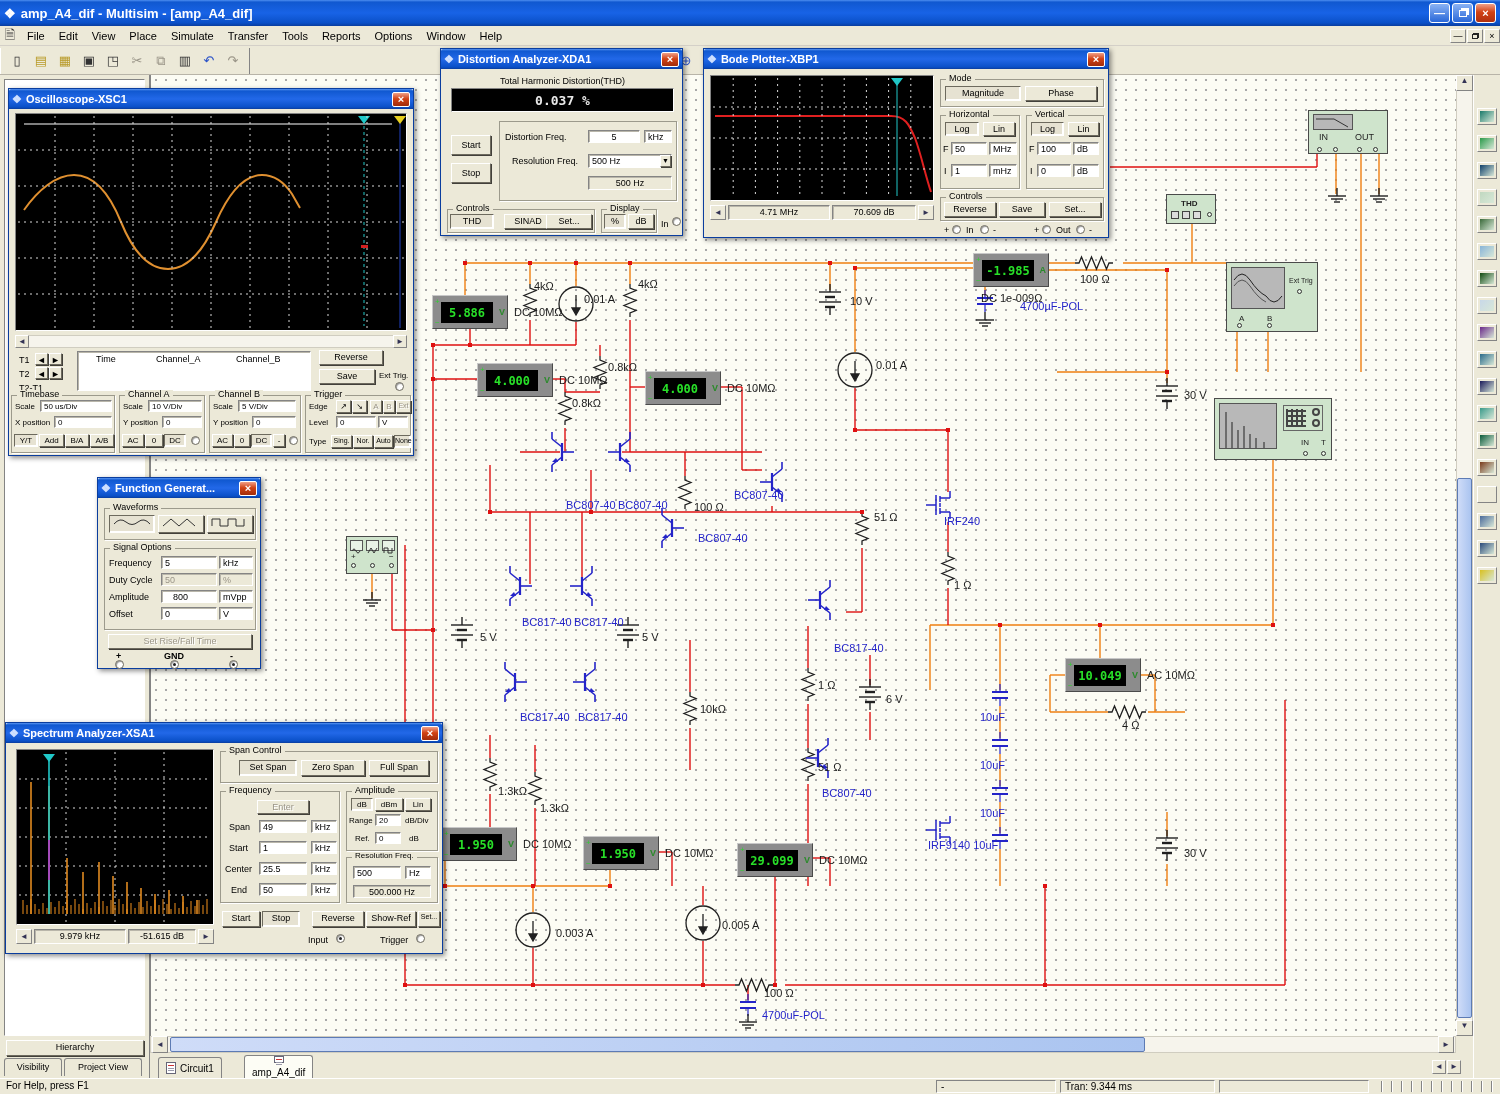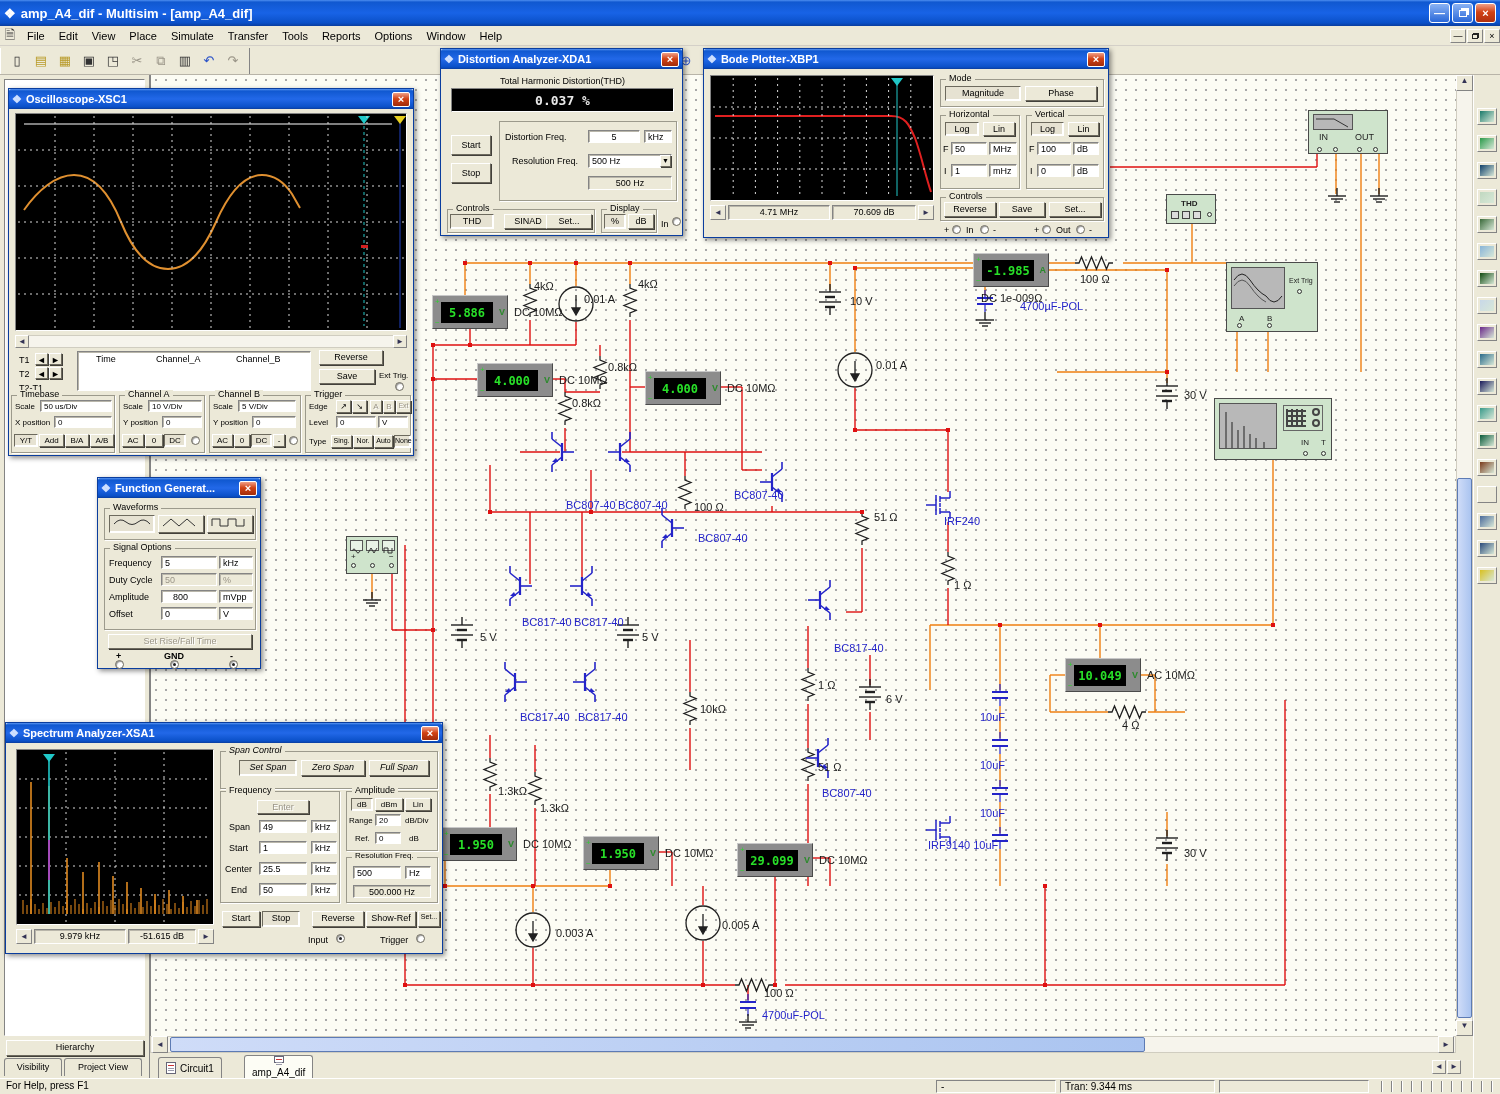--- a/index.html
+++ b/index.html
@@ -1133,21 +1133,21 @@
         <line x1="32" y1="8" x2="32" y2="164" stroke="#20c8c8" stroke-width="1.6"></line>
         <line x1="32" y1="90" x2="32" y2="130" stroke="#c030c0" stroke-width="1.6"></line>
         <polygon points="26,4 38,4 32,12" fill="#20c8c8"></polygon>
       </svg>
   </div>
   <div class="sb-btn" style="left:10px;top:206px;width:16px;height:15px;line-height:13px;">◄</div>
   <div class="fld" style="left:28px;top:206px;width:92px;height:15px;text-align:center;background:#ece9d8;">9.979 kHz</div>
   <div class="fld" style="left:122px;top:206px;width:68px;height:15px;text-align:center;background:#ece9d8;">-51.615  dB</div>
   <div class="sb-btn" style="left:192px;top:206px;width:16px;height:15px;line-height:13px;">►</div>
 
-  <div class="grp" style="left:214px;top:28px;width:218px;height:38px;font-style:italic;">
+  <div class="grp" style="left:214px;top:28px;width:218px;height:32px;">
     <span class="gt">Span Control</span>
     <span class="btn3 pressed" style="left:18px;top:8px;width:58px;height:16px;">Set Span</span>
     <span class="btn3" style="left:80px;top:8px;width:64px;height:16px;">Zero Span</span>
     <span class="btn3" style="left:148px;top:8px;width:60px;height:16px;">Full Span</span>
   </div>
   <div class="grp" style="left:214px;top:68px;width:120px;height:112px;">
     <span class="gt">Frequency</span>
     <span class="btn3 disabled" style="left:36px;top:8px;width:52px;height:14px;">Enter</span>
     <span class="lbl" style="left:8px;top:30px;">Span</span>
     <span class="fld" style="left:38px;top:28px;width:48px;height:13px;">49</span>

